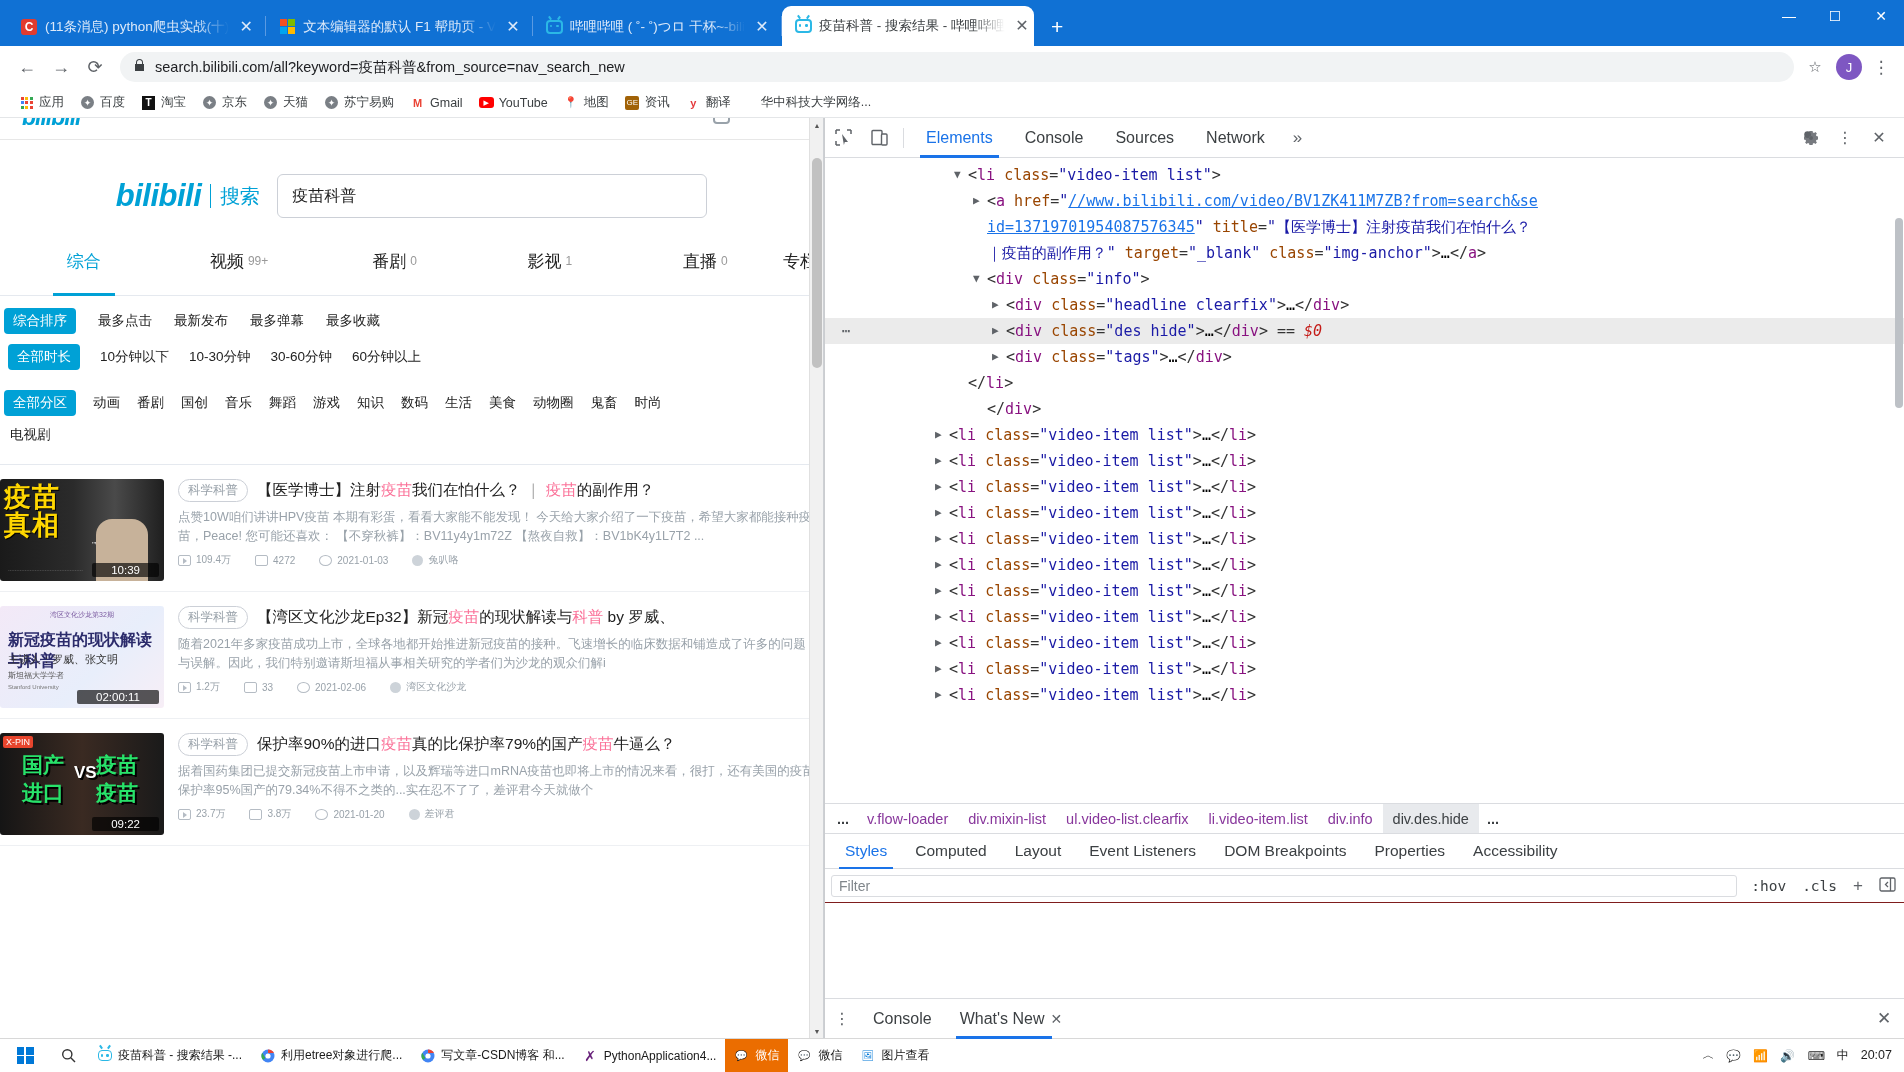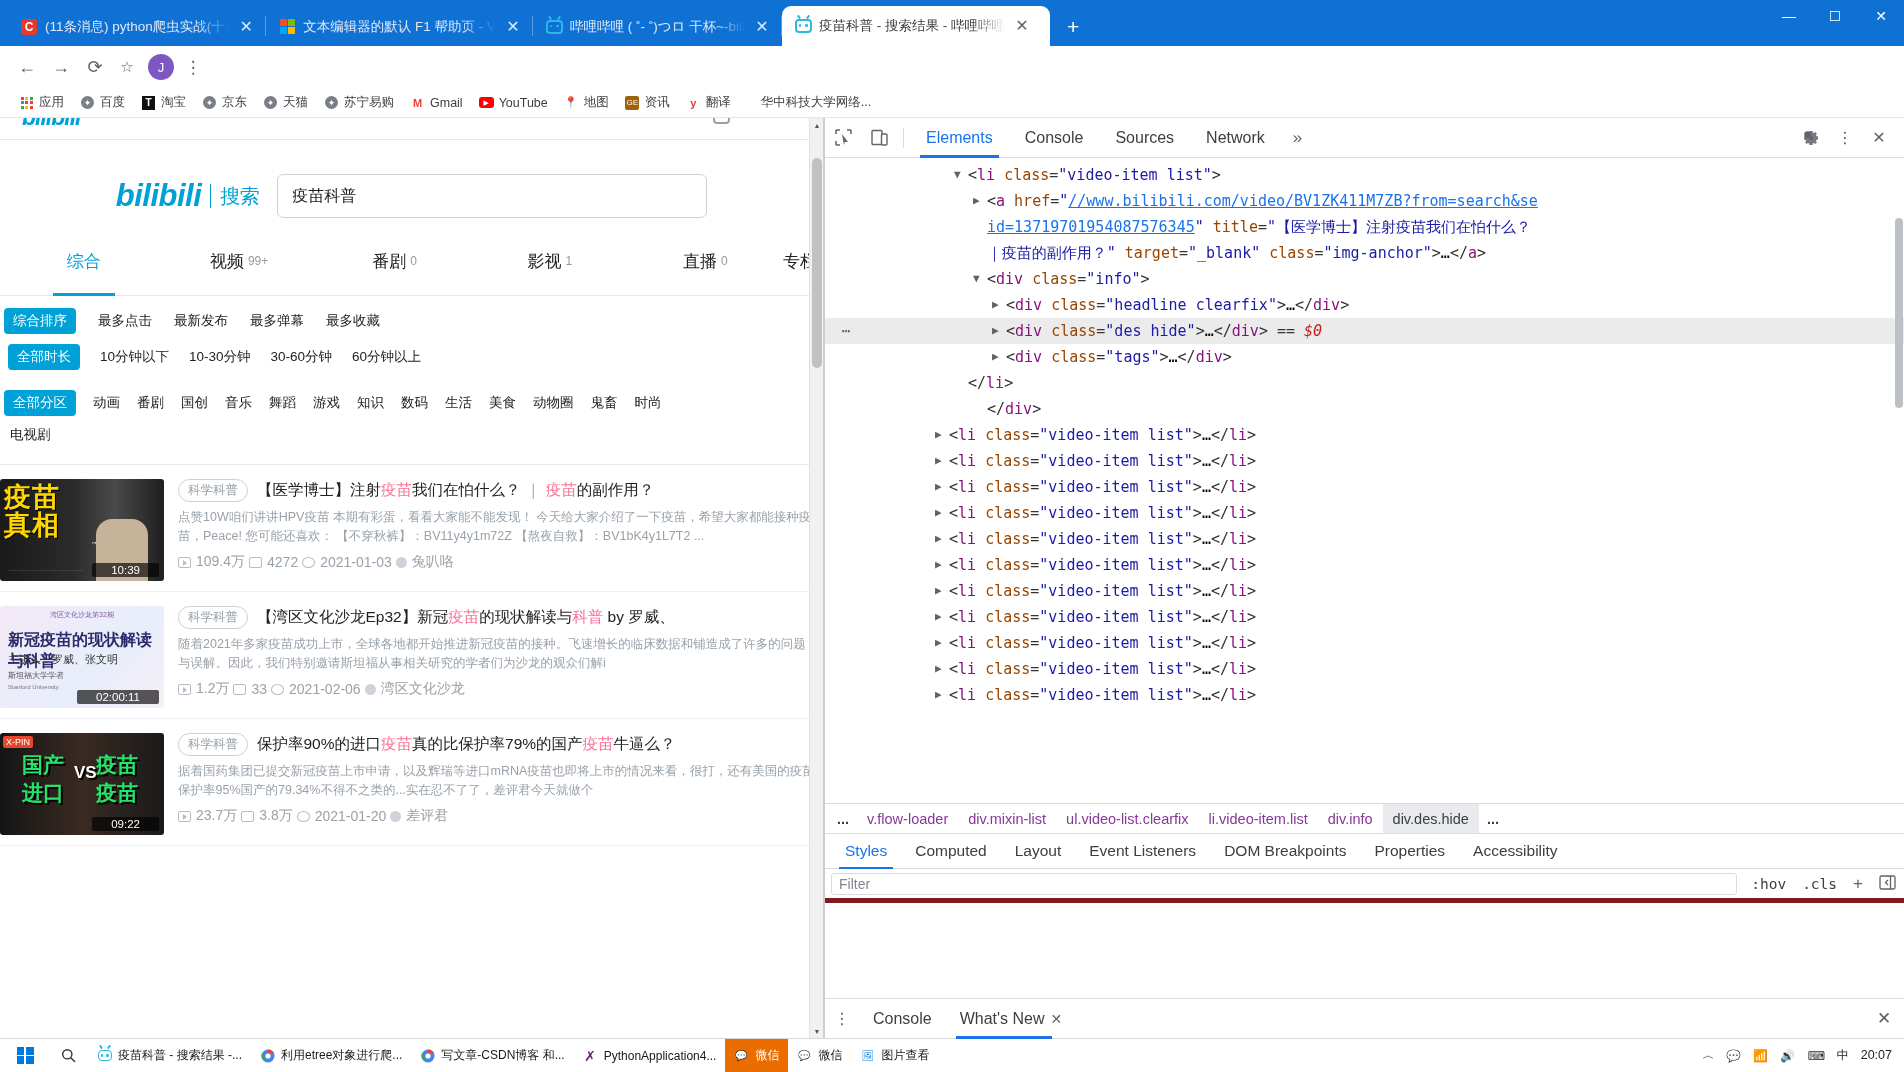--- a/index.html
+++ b/index.html
@@ -22,21 +22,21 @@
   .tab {
     height: 39px; display: flex; align-items: center; gap: 7px;
     padding: 0 10px 0 12px; position: relative; max-width: 280px; min-width: 120px;
     color: #dce9f9; font-size: 13.5px; white-space: nowrap;
   }
   .tab:not(.active)::after {
     content:""; position:absolute; right:0; top:9px; height:20px; width:1px; background:#5a9ae2;
   }
   .tab.active {
     background: #ffffff; border-radius: 9px 9px 0 0; color: #3c4043; height: 40px;
-    min-width: 210px; padding-right: 18px;
+    min-width: 210px; padding-right: 2px;
   }
   .tab.active::after { display:none; }
   .tab .favicon { width: 18px; height: 18px; flex: none; display:flex; align-items:center; justify-content:center; }
   .tab .ttl {
     overflow: hidden; text-overflow: clip; flex: 1 1 auto; font-size: 13.5px;
     -webkit-mask-image: linear-gradient(to right, #000 82%, transparent 100%);
     mask-image: linear-gradient(to right, #000 82%, transparent 100%);
   }
   .tab .tabclose {
     width: 20px; height: 20px; flex:none; display:flex; align-items:center; justify-content:center;
@@ -147,21 +147,21 @@
   .thumb .dur { position:absolute; right: 5px; bottom: 4px; background: rgba(0,0,0,.65); color:#fff;
                 font-size: 11.5px; padding: 1px 19px; border-radius: 2px; }
   .thumb .pin { position:absolute; left:3px; top:3px; background:#e8452d; color:#fff; font-size:9px; padding:1px 3px; border-radius:2px;}
   .vinfo { flex: 1 1 auto; min-width:0; padding-right: 6px;}
   .vhead { display:flex; align-items:center; gap: 9px; margin-bottom: 6px;}
   .vtag { border:1px solid #ccd0d7; border-radius: 12px; color:#99a2aa; font-size: 12.5px; padding: 2px 9px; white-space:nowrap;}
   .vtitle { font-size: 15.5px; color:#222; white-space:nowrap; overflow:hidden; }
   .vtitle em { color:#fb7299; font-style: normal;}
   .vtitle .sep { color:#999; margin: 0 5px;}
   .vdes { font-size: 12.5px; color:#99a2aa; line-height: 1.55; height: 38px; overflow:hidden; }
-  .vmeta { display:flex; align-items:center; gap: 4px; margin-top: 7px; font-size: 14px; color:#99a2aa;}
+  .vmeta { display:flex; align-items:center; gap: 24px; margin-top: 7px; font-size: 10px; color:#99a2aa;}
   .vmeta span { display:flex; align-items:center; gap:5px;}
   .mi { width:13px;height:11px;border:1px solid #b5bcc4;border-radius:2px;display:inline-block;flex:none;}
   .mi.play{position:relative;} .mi.play::after{content:"";position:absolute;left:4px;top:2px;border-left:4px solid #b5bcc4;border-top:3px solid transparent;border-bottom:3px solid transparent;}
   .mi.dm{border-radius:2px;}
   .mi.date{border-radius:50%;}
   .mi.up{border:none;width:11px;height:11px;border-radius:50%;background:#cdd3d9;}
 
   
   .t1 { background: linear-gradient(90deg,#1a1a1a 0%,#2b2b2b 45%,#4a4a4a 70%,#1f1f1f 100%); }
   .t1 .big { position:absolute; left:4px; top:4px; font-size: 27px; font-weight: 900; color:#ffd700;
@@ -221,21 +221,21 @@
   .crumb { padding: 0 10px; color:#88379c; white-space:nowrap; height:30px; display:flex; align-items:center;}
   .crumb.active { background:#e8eaed; color:#3c4043;}
   .crumb.ell { color:#3c4043; font-weight:bold; padding:0 8px;}
 
   .dt-styletabs { height: 36px; display:flex; align-items:center; border-top:1px solid #dadce0; border-bottom:1px solid #dadce0;
                   flex:none; padding-left:6px;}
   .st-tab { padding: 0 14px; height: 36px; display:flex;align-items:center; font-size: 15.5px; color:#3c4043; position:relative;}
   .st-tab.active { color:#1a73e8;}
   .st-tab.active::after{content:"";position:absolute;left:8px;right:8px;bottom:0;height:2.5px;background:#1a73e8;}
 
-  .dt-filterrow { height: 34px; display:flex; align-items:center; border-bottom:5px solid #7f1d1d; flex:none; }
+  .dt-filterrow { height: 34px; display:flex; align-items:center; border-bottom:1px solid #7f1d1d; flex:none; }
   .dt-filter { flex:1 1 auto; height: 22px; margin: 0 6px; border:1px solid #dadce0; border-radius:3px;
                display:flex; align-items:center; padding: 0 7px; color:#80868b; font-size: 14px;}
   .dt-hov { font-family:"DejaVu Sans Mono","Liberation Mono",monospace; font-size:14.5px; color:#3c4043; padding: 0 8px;}
   .dt-plus { padding: 0 8px; color:#5f6368; font-size: 17px;}
   .dt-panelicon { padding: 0 8px; color:#5f6368; font-size:14px;}
 
   .dt-drawer { height: 40px; display:flex; align-items:center; border-top:1px solid #dadce0; flex:none; background:#fff;}
   .dt-drawer .kb { width: 34px; height:40px; display:flex;align-items:center;justify-content:center; color:#5f6368; font-size:16px;}
   .dw-tab { padding: 0 14px; height: 40px; display:flex; align-items:center; font-size: 16px; color:#3c4043; position:relative;}
   .dw-tab.active { color:#3c4043;}
@@ -320,20 +320,28 @@
       <div>—</div>
       <div>☐</div>
       <div>✕</div>
     </div>
   </div>
 
   <div class="toolbar">
     <div class="navbtn">←</div>
     <div class="navbtn">→</div>
     <div class="navbtn">⟳</div>
+    <div class="omnibox">
+      <span class="lock">
+        <svg width="11" height="13" viewBox="0 0 11 13">
+            <path d="M2 5V3.5a3.5 3.5 0 017 0V5h1v7H1V5h1zm1 0h5V3.5a2.5 2.5 0 00-5 0V5z" fill="#3c4043"></path>
+          </svg>
+      </span>
+      <span class="url">search.bilibili.com/all?keyword=疫苗科普&amp;from_source=nav_search_new</span>
+    </div>
     <div class="star">☆</div>
     <div class="avatar">J</div>
     <div class="kebab">⋮</div>
   </div>
 
   <div class="bookmarks">
     <div class="bm">
       <span class="ico">
           <span class="ico-apps">
             <i></i>

